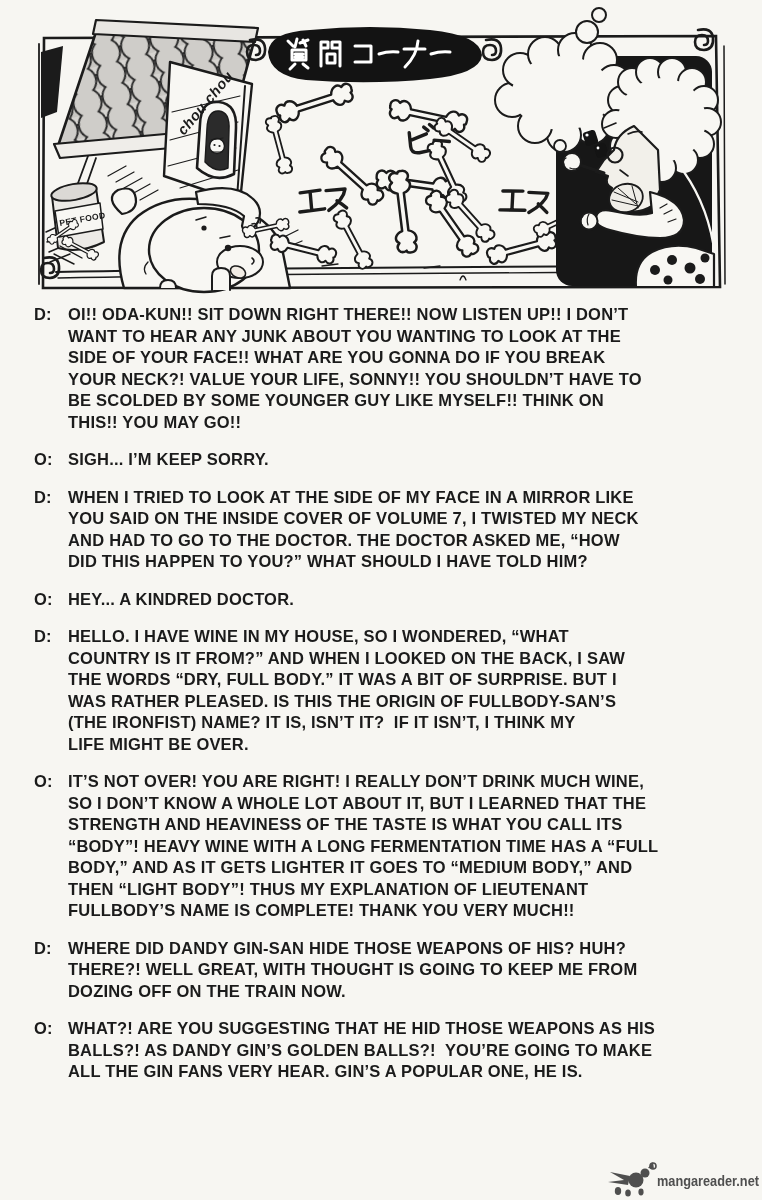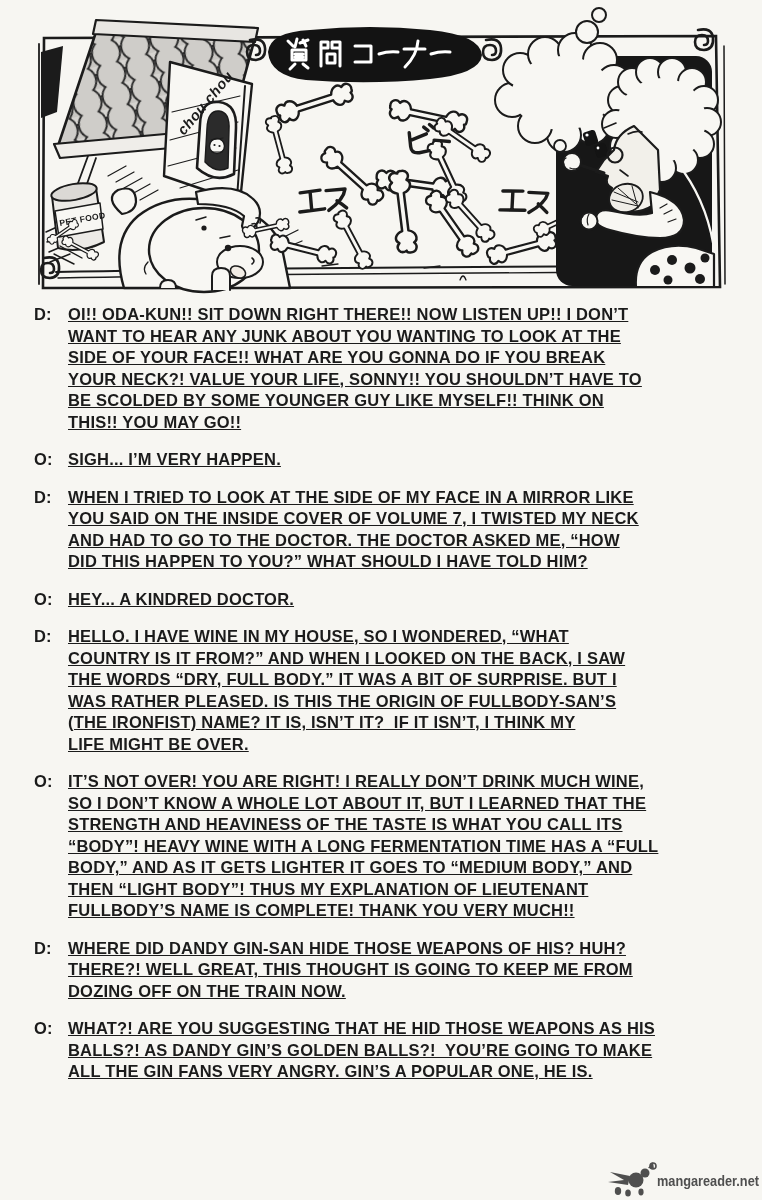--- a/index.html
+++ b/index.html
@@ -19,21 +19,20 @@
   }
   .qa-block { display: flex; margin-bottom: 16px; }
   .qa-speaker {
     flex: 0 0 34px;
     font-size: 16.5px; font-weight: 700; line-height: 21.5px; letter-spacing: .2px;
   }
   .qa-text {
     flex: 1;
     font-size: 16.5px; font-weight: 700; line-height: 21.5px; letter-spacing: .2px;
     white-space: pre-wrap;
-    text-decoration: underline;
   }
   .watermark { position: absolute; right: 0; bottom: 2px; }
 </style>
 </head>
 <body>
 
 <div class="page">
 
   <svg class="header-art" width="762" height="300" viewBox="0 0 762 300">
     <defs>
@@ -265,21 +264,21 @@
       <span class="qa-speaker">D:</span>
       <div class="qa-text">OI!! ODA-KUN!! SIT DOWN RIGHT THERE!! NOW LISTEN UP!! I DON’T
 WANT TO HEAR ANY JUNK ABOUT YOU WANTING TO LOOK AT THE
 SIDE OF YOUR FACE!! WHAT ARE YOU GONNA DO IF YOU BREAK
 YOUR NECK?! VALUE YOUR LIFE, SONNY!! YOU SHOULDN’T HAVE TO
 BE SCOLDED BY SOME YOUNGER GUY LIKE MYSELF!! THINK ON
 THIS!! YOU MAY GO!!</div>
     </div>
     <div class="qa-block">
       <span class="qa-speaker">O:</span>
-      <div class="qa-text">SIGH... I’M VERY HAPPEN.</div>
+      <div class="qa-text">SIGH... I’M KEEP SORRY.</div>
     </div>
     <div class="qa-block">
       <span class="qa-speaker">D:</span>
       <div class="qa-text">WHEN I TRIED TO LOOK AT THE SIDE OF MY FACE IN A MIRROR LIKE
 YOU SAID ON THE INSIDE COVER OF VOLUME 7, I TWISTED MY NECK
 AND HAD TO GO TO THE DOCTOR. THE DOCTOR ASKED ME, “HOW
 DID THIS HAPPEN TO YOU?” WHAT SHOULD I HAVE TOLD HIM?</div>
     </div>
     <div class="qa-block">
       <span class="qa-speaker">O:</span>
@@ -300,28 +299,28 @@
 SO I DON’T KNOW A WHOLE LOT ABOUT IT, BUT I LEARNED THAT THE
 STRENGTH AND HEAVINESS OF THE TASTE IS WHAT YOU CALL ITS
 “BODY”! HEAVY WINE WITH A LONG FERMENTATION TIME HAS A “FULL
 BODY,” AND AS IT GETS LIGHTER IT GOES TO “MEDIUM BODY,” AND
 THEN “LIGHT BODY”! THUS MY EXPLANATION OF LIEUTENANT
 FULLBODY’S NAME IS COMPLETE! THANK YOU VERY MUCH!!</div>
     </div>
     <div class="qa-block">
       <span class="qa-speaker">D:</span>
       <div class="qa-text">WHERE DID DANDY GIN-SAN HIDE THOSE WEAPONS OF HIS? HUH?
-THERE?! WELL GREAT, THIS THOUGHT IS GOING TO KEEP ME FROM
+THERE?! WELL GREAT, WITH THOUGHT IS GOING TO KEEP ME FROM
 DOZING OFF ON THE TRAIN NOW.</div>
     </div>
     <div class="qa-block">
       <span class="qa-speaker">O:</span>
       <div class="qa-text">WHAT?! ARE YOU SUGGESTING THAT HE HID THOSE WEAPONS AS HIS
 BALLS?! AS DANDY GIN’S GOLDEN BALLS?!  YOU’RE GOING TO MAKE
-ALL THE GIN FANS VERY ANGRY. GIN’S A POPULAR ONE, HE IS.</div>
+ALL THE GIN FANS VERY HEAR. GIN’S A POPULAR ONE, HE IS.</div>
     </div>
   </div>
 
   <svg class="watermark" width="160" height="40" viewBox="0 0 160 40">
     <g fill="#4f4f4f">
       <circle cx="34" cy="22" r="7.5"></circle>
       <circle cx="43" cy="15" r="4.5"></circle>
       <path d="M46,10 l5,-6 l1,7 z"></path>
       <path d="M28,18 L8,14 L22,22 L6,24 L26,27 Z"></path>
       <ellipse cx="16" cy="33" rx="3.2" ry="4"></ellipse>

